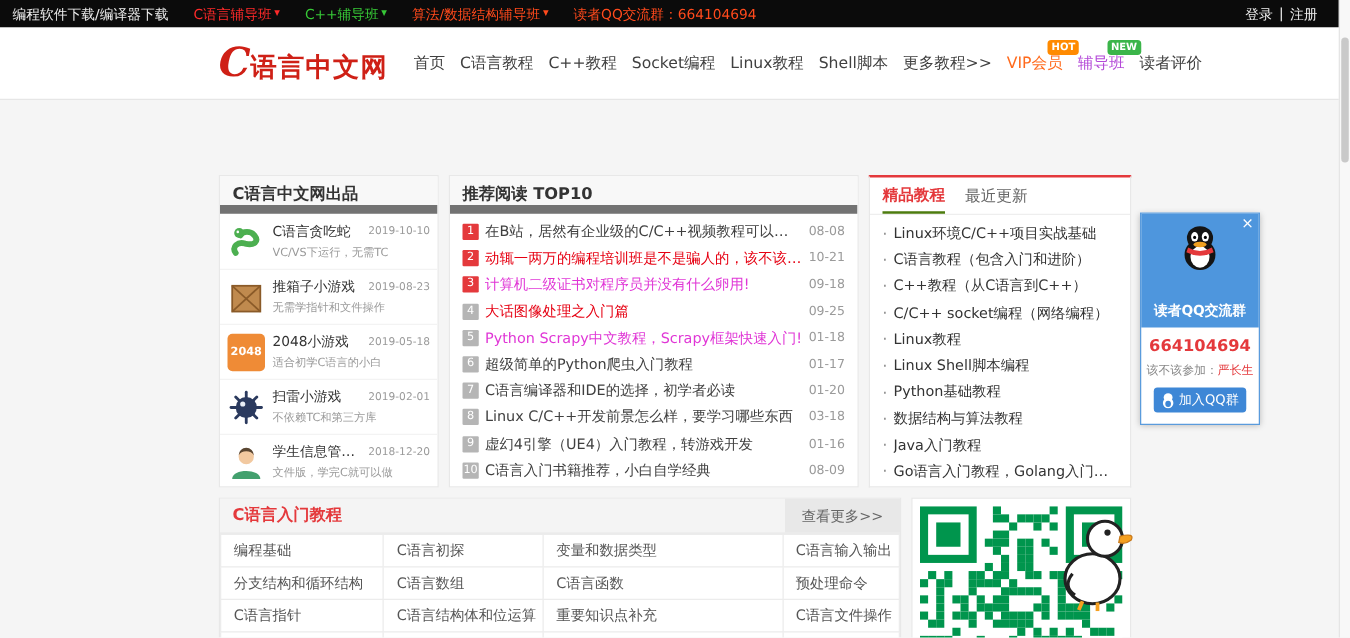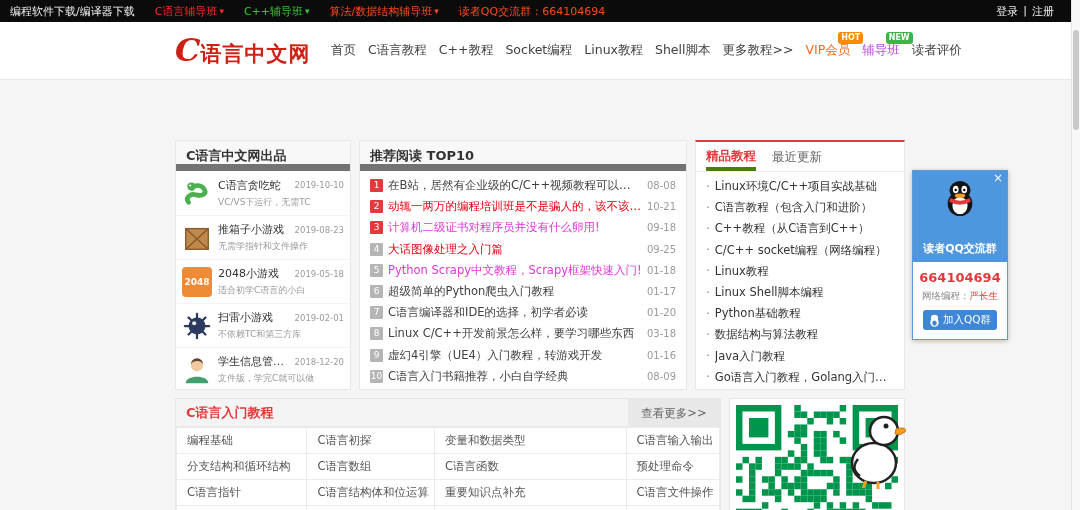--- a/index.html
+++ b/index.html
@@ -53,21 +53,21 @@
   .top10-item { display:flex; align-items:center; height:21.2px; gap:5px; cursor:pointer; }
   .rank-badge { width:13px; height:13px; line-height:13px; text-align:center; color:#fff;
     font-size:9px; flex:none; border-radius:1px; }
   .top10-title { font-size:11.5px; flex:1; min-width:0; white-space:nowrap; overflow:hidden; text-overflow:ellipsis; }
   .top10-date { font-size:10px; color:#9a9a9a; flex:none; }
 
   
   .tutorials { width:210px; height:250px; overflow:hidden; border-top:2px solid #e4393c; }
   .tut-tabs { display:flex; gap:16px; padding:0 10px; height:30px; border-bottom:1px solid #eee; }
   .tut-tab-active { font-size:12.5px; font-weight:bold; color:#e4393c; line-height:28px;
-    border-bottom:4px solid #4d7c0f; cursor:pointer; }
+    border-bottom:2px solid #4d7c0f; cursor:pointer; }
   .tut-tab { font-size:12.5px; color:#666; line-height:30px; cursor:pointer; }
   .tut-list { padding:4px 10px; }
   .tut-item { display:flex; align-items:center; height:21.2px; gap:5px; cursor:pointer; }
   .bullet { color:#888; font-size:12px; }
   .tut-label { font-size:11.5px; color:#333; white-space:nowrap; overflow:hidden; text-overflow:ellipsis; }
 
   
   .bottom-row { margin-top:8px; }
   .course-panel { width:546px; flex:none; align-self:flex-start; }
   .course-header { display:flex; height:28px; background:#f4f4f4; border-bottom:1px solid #e8e8e8; }
@@ -619,21 +619,21 @@
       <ellipse cx="21.5" cy="11" rx="3" ry="4" fill="#ffffff"></ellipse>
       <circle cx="12.5" cy="11.5" r="1.3" fill="#000"></circle>
       <circle cx="21.5" cy="11.5" r="1.3" fill="#000"></circle>
       <ellipse cx="17" cy="17.5" rx="5.5" ry="2.3" fill="#f0a020"></ellipse>
       <path d="M7 20 q10 6 20 0 l1.5 4 q-11.5 6 -23 0 z" fill="#e4393c"></path>
     </svg>
     <div class="qq-title">读者QQ交流群</div>
   </div>
   <div class="qq-number">664104694</div>
   <div class="qq-verify">
-    <span>网络编程：</span><span class="vv">严长生</span>
+    <span>该不该参加：</span><span class="vv">严长生</span>
   </div>
   <div class="qq-join">
     <svg width="11" height="13" viewBox="0 0 34 40">
       <ellipse cx="17" cy="26" rx="13" ry="13" fill="#fff"></ellipse>
       <ellipse cx="17" cy="12" rx="11" ry="10" fill="#fff"></ellipse>
       <ellipse cx="17" cy="28" rx="7" ry="8" fill="#3e87d6"></ellipse>
     </svg>
     <span>加入QQ群</span>
   </div>
 </div>

